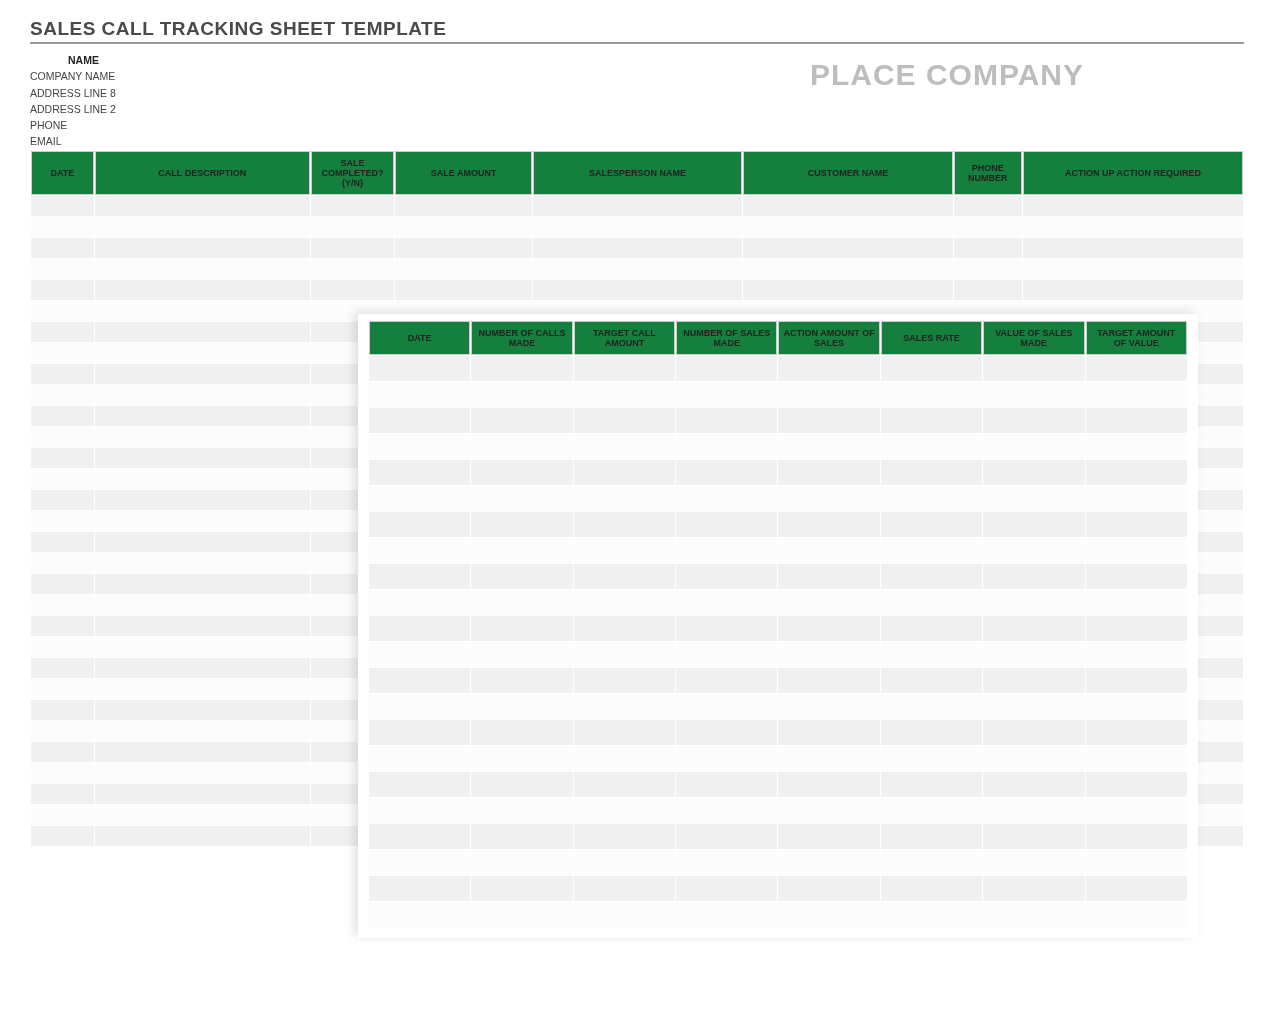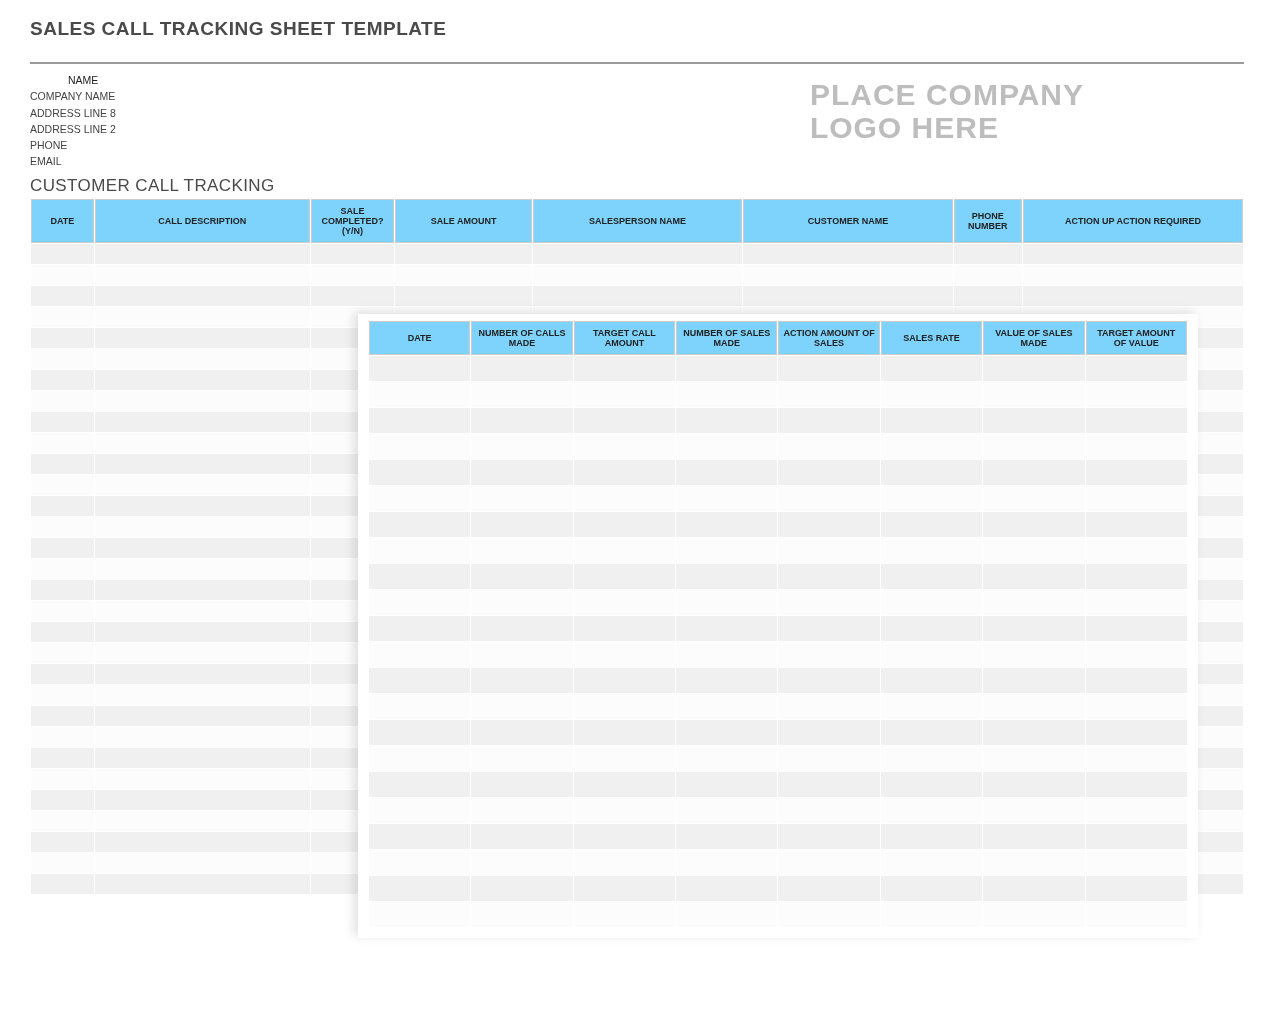--- a/index.html
+++ b/index.html
@@ -10,64 +10,64 @@
   height: 1027px;
   overflow: hidden;
   position: relative;
   padding: 18px 30px;
 }
 .page-title {
   font-size: 19px;
   font-weight: bold;
   color: #4a4a4a;
   letter-spacing: 0.5px;
-  padding-bottom: 22px;
+  padding-bottom: 2px;
   border-bottom: 2px solid #9a9a9a;
   margin-bottom: 8px;
 }
 .header-row {
   display: flex;
   justify-content: space-between;
   align-items: flex-start;
 }
 .info-block {
   font-size: 10.5px;
   color: #444;
   line-height: 1.55;
 }
 .info-block .name-label {
-  font-weight: normal;
+  font-weight: bold;
   color: #222;
   padding-left: 38px;
 }
 .logo-placeholder {
   font-size: 30px;
   font-weight: bold;
   color: #bdbdbd;
-  text-align: left;
+  text-align: center;
   line-height: 1.1;
   margin-right: 160px;
   margin-top: 6px;
   letter-spacing: 1px;
 }
 .section-title {
   font-size: 17px;
   color: #4a4a4a;
   letter-spacing: 0.4px;
   margin-top: 6px;
   margin-bottom: 2px;
 }
 table {
   border-collapse: separate;
   border-spacing: 1px;
   width: 100%;
   table-layout: fixed;
 }
 thead th {
-  background: #7dd3fc;
+  background: #15803d;
   font-size: 9px;
   font-weight: bold;
   color: #222;
   text-align: center;
   padding: 6px 4px;
   border: 1px solid #ccc;
   height: 36px;
   vertical-align: middle;
 }
 tbody td {
@@ -121,26 +121,24 @@
   <div class="info-block">
     <div class="name-label">NAME</div>
     <div>COMPANY NAME</div>
     <div>ADDRESS LINE 8</div>
     <div>ADDRESS LINE 2</div>
     <div>PHONE</div>
     <div>EMAIL</div>
   </div>
   <div class="logo-placeholder">
     <div>PLACE COMPANY</div>
-    <div>LOGO HERE</div>
   </div>
 </div>
 
 <div class="back-sheet">
-  <div class="section-title">CUSTOMER CALL TRACKING</div>
   <table>
     <colgroup>
       <col class="col-date">
         <col class="col-desc">
         <col class="col-sc">
         <col class="col-amt">
       <col class="col-sp">
         <col class="col-cust">
         <col class="col-phone">
         <col class="col-follow">

